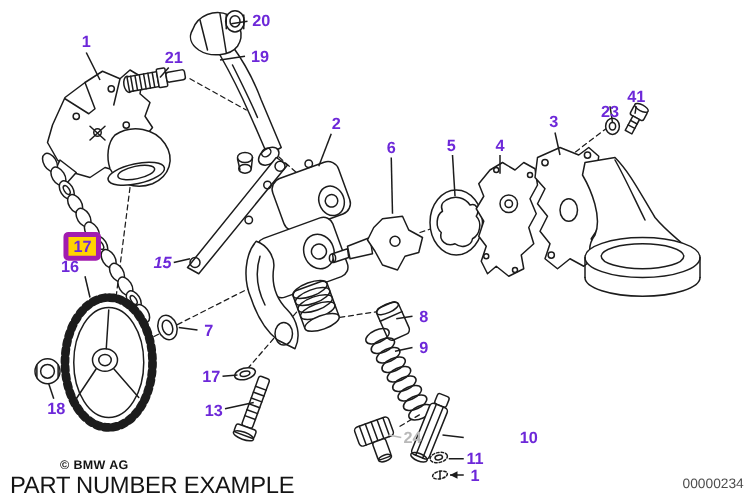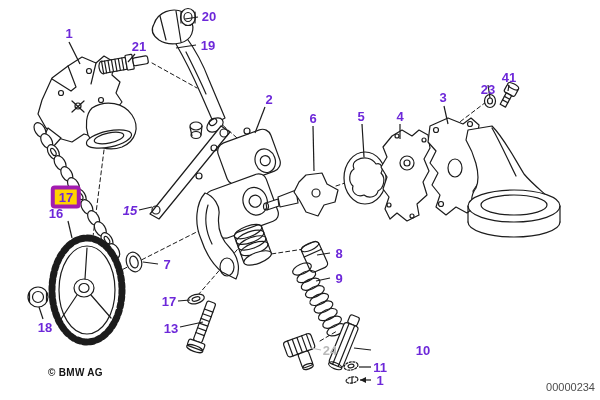--- a/index.html
+++ b/index.html
@@ -311,14 +311,15 @@
       <div class="callout" style="left: 45px; top: 327px; text-align: right;">18</div>
       <div class="callout" style="left: 208px; top: 45px; text-align: right;">19</div>
       <div class="callout" style="left: 209px; top: 16px;">20</div>
       <div class="callout" style="left: 139px; top: 46px;">21</div>
       <div class="callout" style="left: 509px; top: 77px;">41</div>
       <div class="callout" style="left: 488px; top: 77px; margin-top: 12px;">23</div>
       <div class="callout ghost" style="left: 330px; top: 350px;">24</div>
     </div>
 
   <div class="footer-copyright">© BMW AG</div>
+  <div class="footer-caption">PART NUMBER EXAMPLE</div>
   <div class="footer-code">00000234</div>
 </div>
 
 </body></html>

